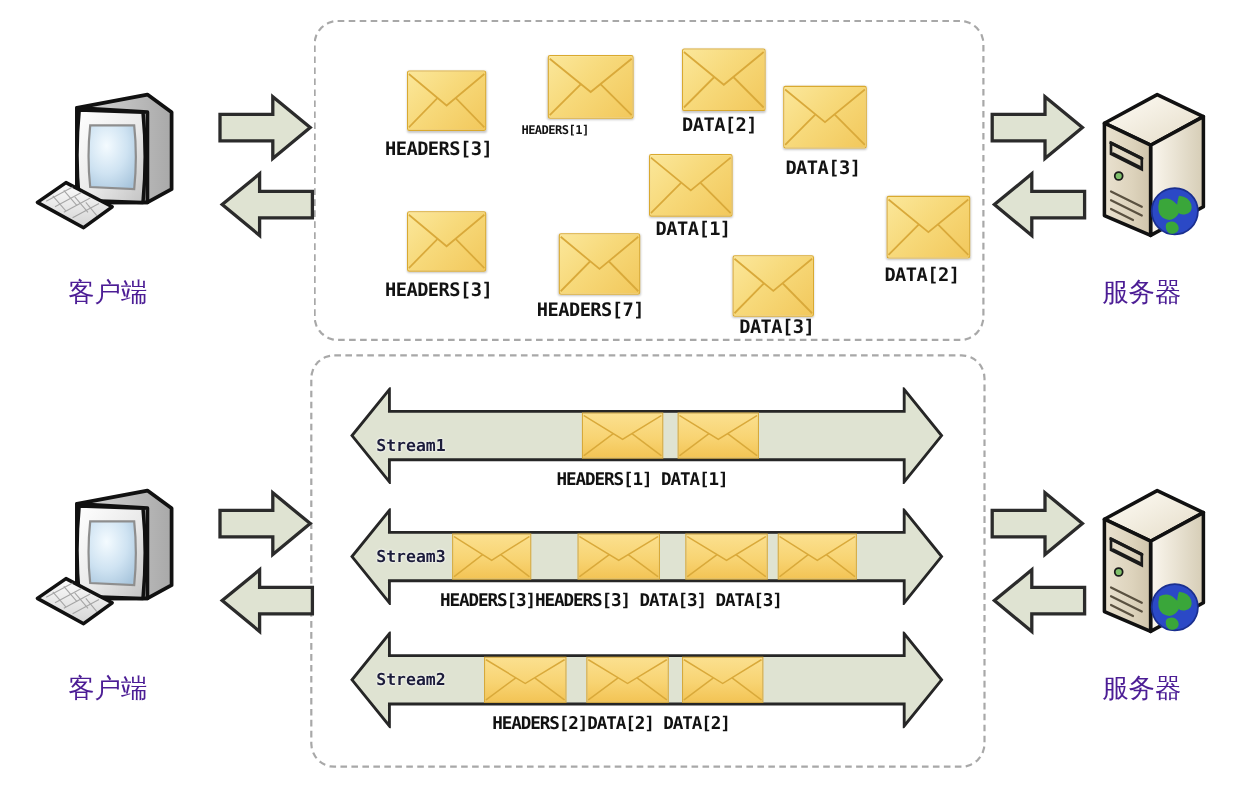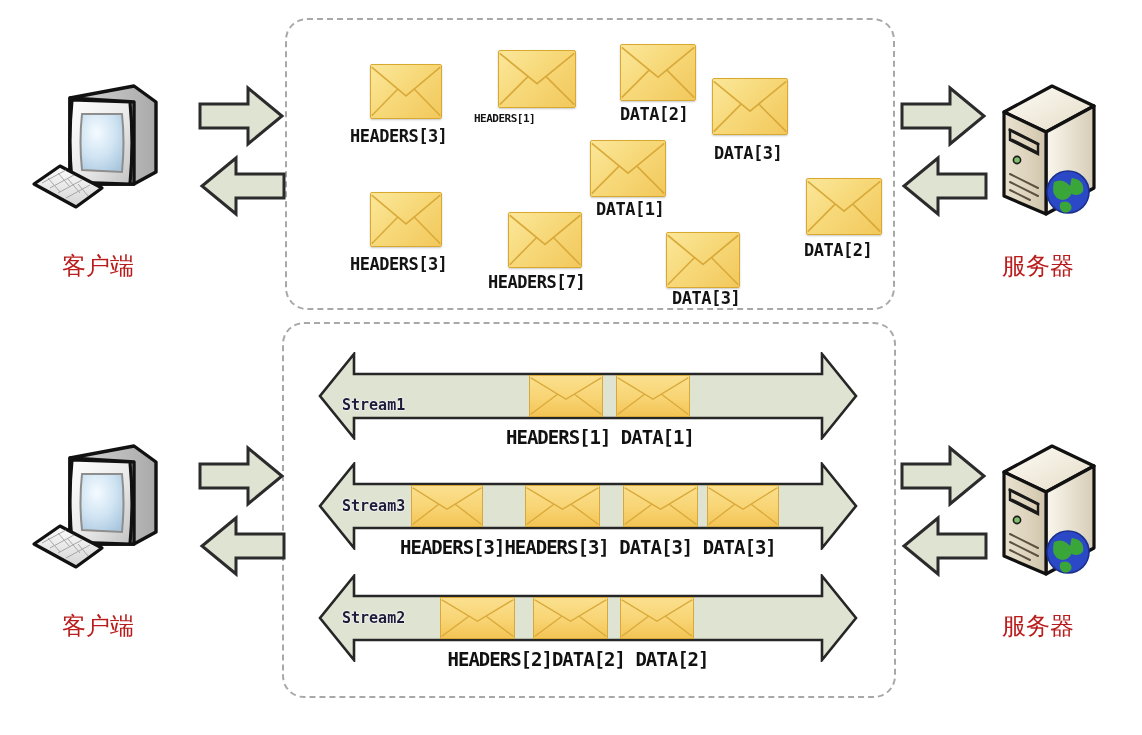--- a/index.html
+++ b/index.html
@@ -45,21 +45,21 @@
     font-family: "DejaVu Sans Mono", "Liberation Mono", monospace;
     font-weight: bold;
     color: #131313;
     white-space: nowrap;
     letter-spacing: -0.5px;
   }
   .cn-label {
     position: absolute;
     font-family: "DejaVu Sans", "Liberation Sans", sans-serif;
     font-size: 24px;
-    color: #b91c1c;
+    color: #4c1d95;
     white-space: nowrap;
     font-weight: 500;
   }
 
   
   .stream-row { position: absolute; }
   .stream-row svg { display: block; }
   .stream-name {
     position: absolute;
     font-family: "DejaVu Sans Mono", "Liberation Mono", monospace;
@@ -67,21 +67,21 @@
     font-size: 15px;
     color: #1d1d3b;
     text-shadow: 0 0 2px #fff, 0 0 2px #fff;
     white-space: nowrap;
     z-index: 4;
   }
   .stream-caption {
     position: absolute;
     font-family: "DejaVu Sans Mono", "Liberation Mono", monospace;
     font-weight: bold;
-    font-size: 19px;
+    font-size: 16px;
     color: #111;
     white-space: nowrap;
     letter-spacing: -1px;
     z-index: 4;
   }
   .bar-env {
     position: absolute;
     box-sizing: border-box;
     background: linear-gradient(180deg, #fbe08f 0%, #f8d473 55%, #f3c455 100%);
     border: 1px solid #d7a93a;

